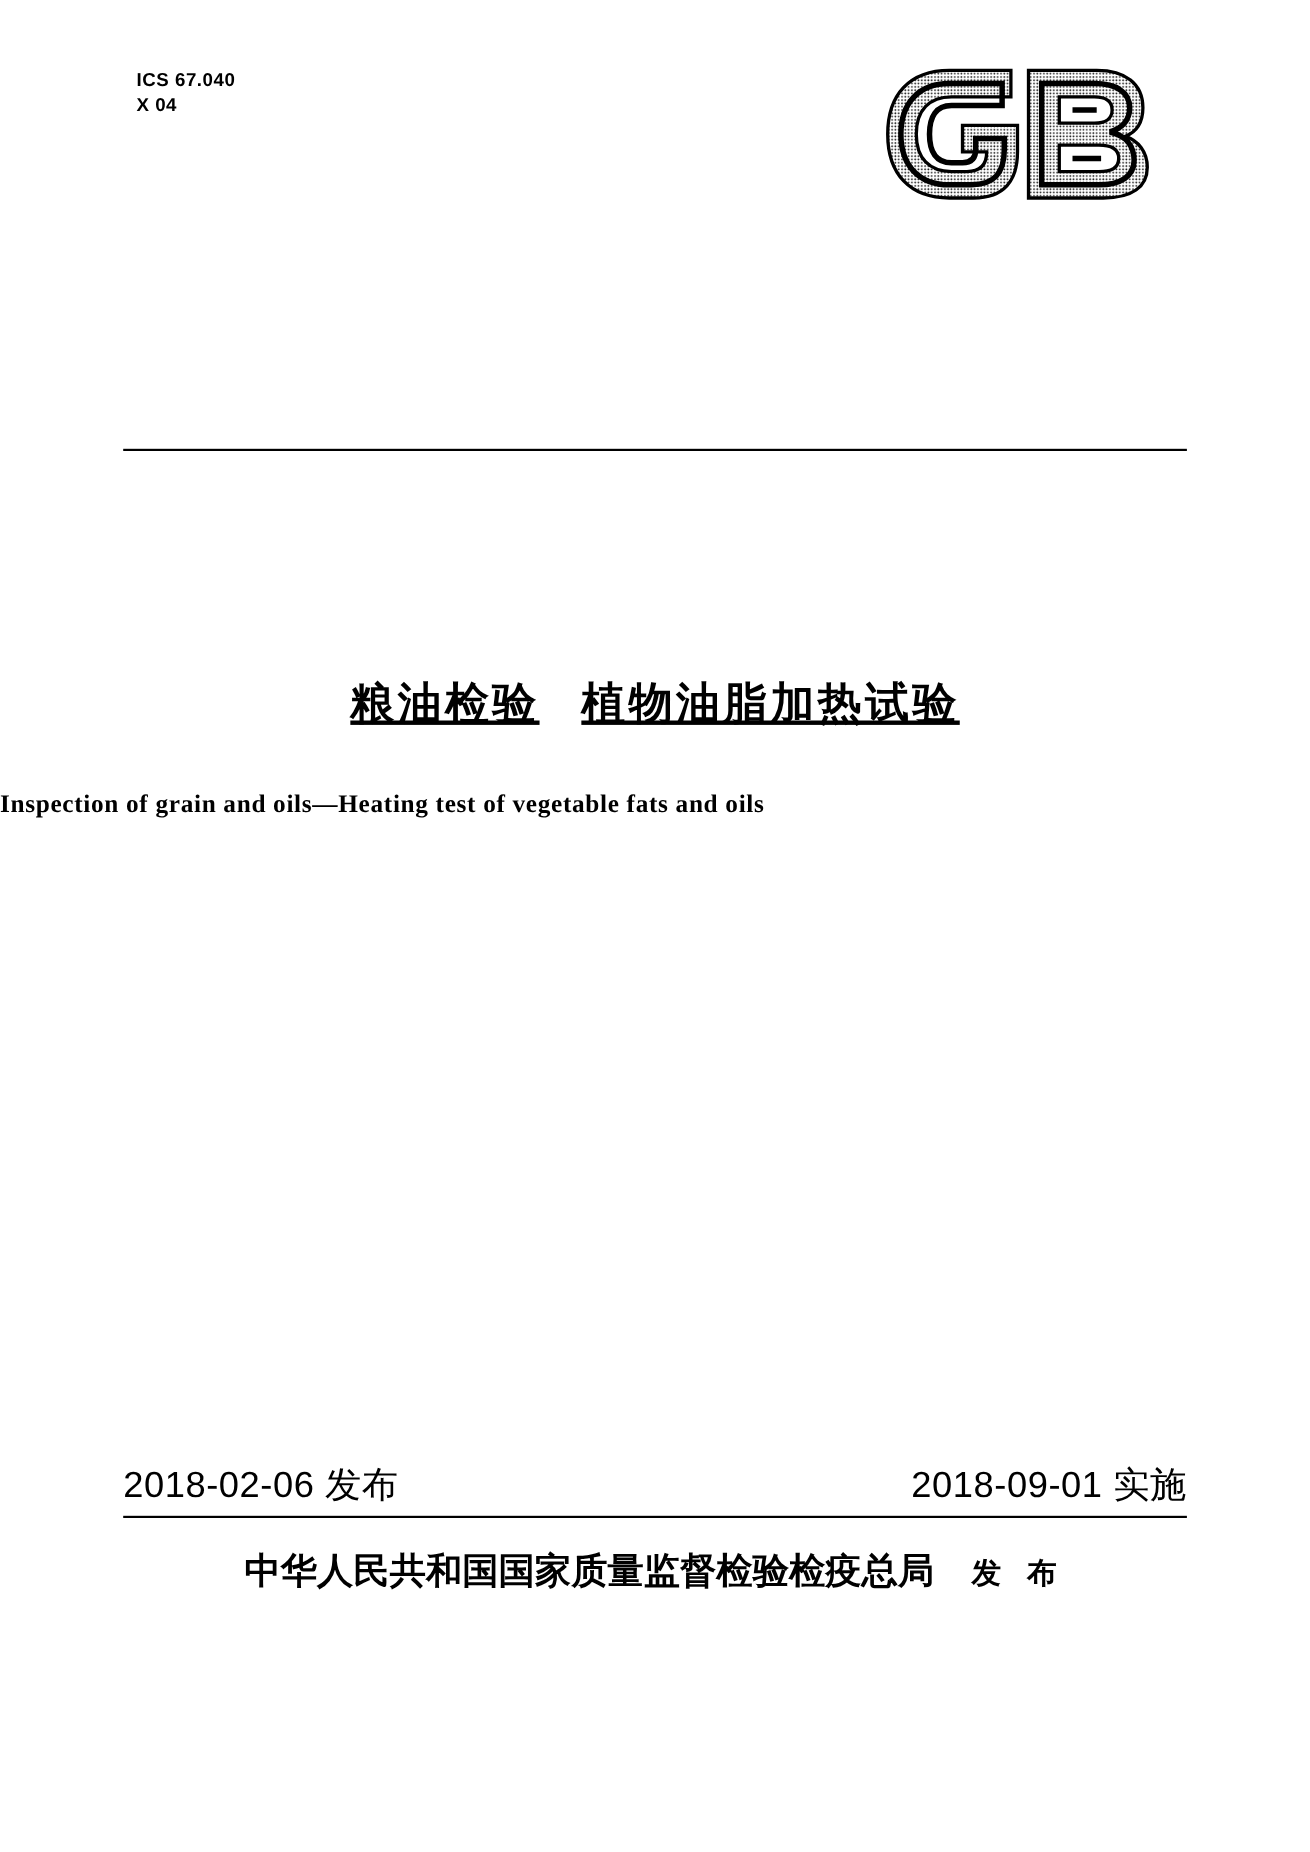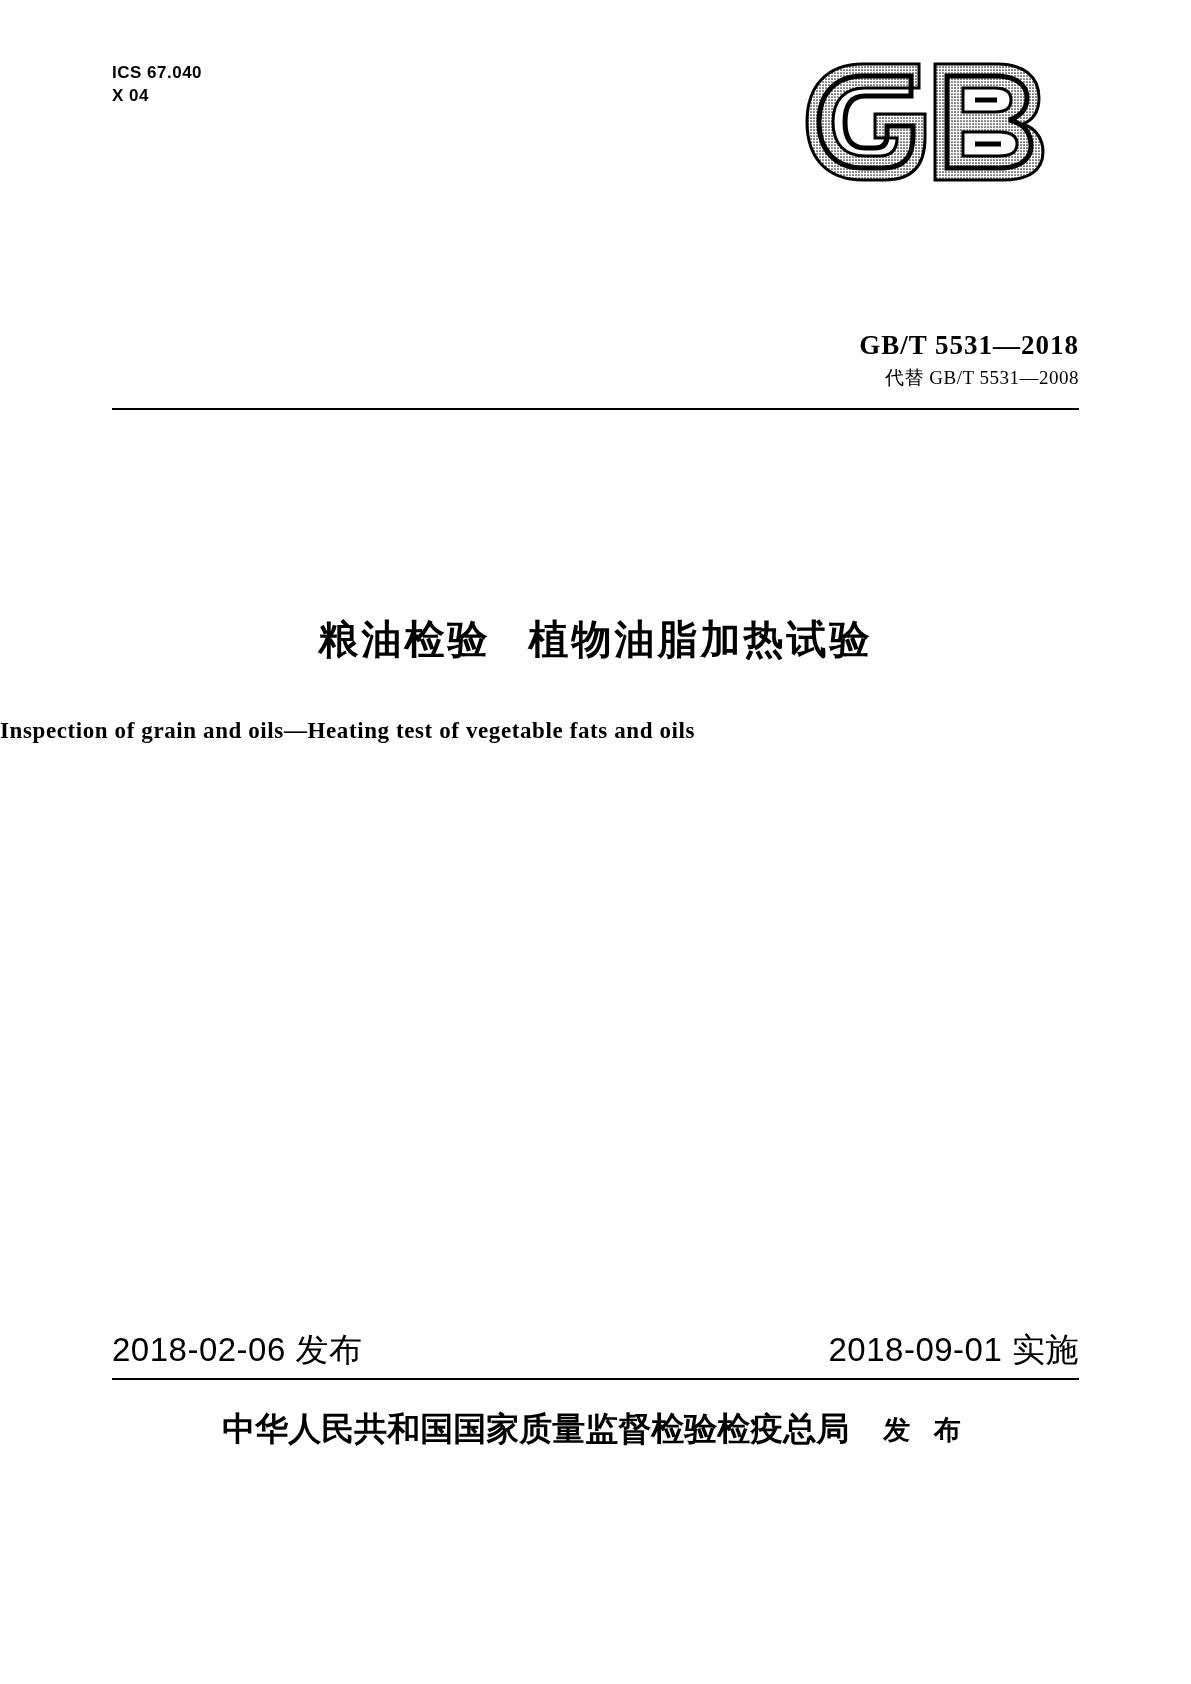--- a/index.html
+++ b/index.html
@@ -28,20 +28,21 @@
     left: 112px;
     top: 62px;
     line-height: 1.35;
   }
   .ics-line {
     font-family: "Liberation Sans", sans-serif;
     font-size: 17px;
     font-weight: bold;
     letter-spacing: 0.5px;
     white-space: pre;
+    margin-left: 12px;
   }
 
   
   .gb-logo {
     position: absolute;
     right: 140px;
     top: 60px;
     width: 250px;
     height: 125px;
   }
@@ -105,20 +106,21 @@
     position: absolute;
     left: 0;
     right: 0;
     top: 612px;
     text-align: center;
     font-family: "Liberation Serif", serif;
     font-weight: bold;
     font-size: 40px;
     letter-spacing: 3px;
     white-space: nowrap;
+    text-decoration: underline;
   }
   .doc-title .gap { display: inline-block; width: 38px; }
 
   .doc-subtitle {
     position: absolute;
     left: 0;
     right: 0;
     top: 718px;
     text-align: left;
     font-family: "Liberation Serif", serif;
@@ -209,24 +211,20 @@
                M162 28 L162 52 L194 52 C204 52 210 48 210 40 C210 32 204 28 194 28 Z
                M162 72 L162 96 L198 96 C210 96 216 92 216 84 C216 76 210 72 198 72 Z" fill="url(#hatch)" stroke="#000000" stroke-width="3" fill-rule="evenodd"></path>
 
       <path d="M146 16 L194 16 C214 16 226 24 226 38 C226 50 218 57 208 60 C222 63 230 72 230 86 C230 100 218 108 198 108 L146 108 Z" fill="none" stroke="#000000" stroke-width="5"></path>
       <path d="M174 40 L196 40" stroke="#000000" stroke-width="5" fill="none"></path>
       <path d="M174 84 L200 84" stroke="#000000" stroke-width="5" fill="none"></path>
     </svg>
   </div>
 
 
-  <div class="std-num-block">
-    <div class="std-num">GB/T 5531—2018</div>
-    <div class="std-replace">代替 GB/T 5531—2008</div>
-  </div>
 
   <div class="rule-top"></div>
 
   <div class="doc-title">
     <span>粮油检验</span><span class="gap"></span><span>植物油脂加热试验</span>
   </div>
 
   <div class="doc-subtitle">Inspection of grain and oils—Heating test of vegetable fats and oils</div>
 
   <div class="dates-row">

